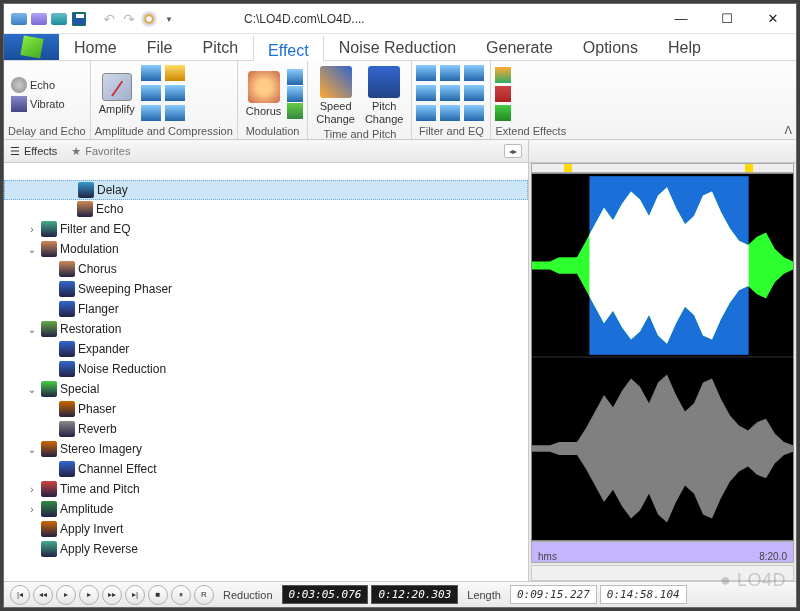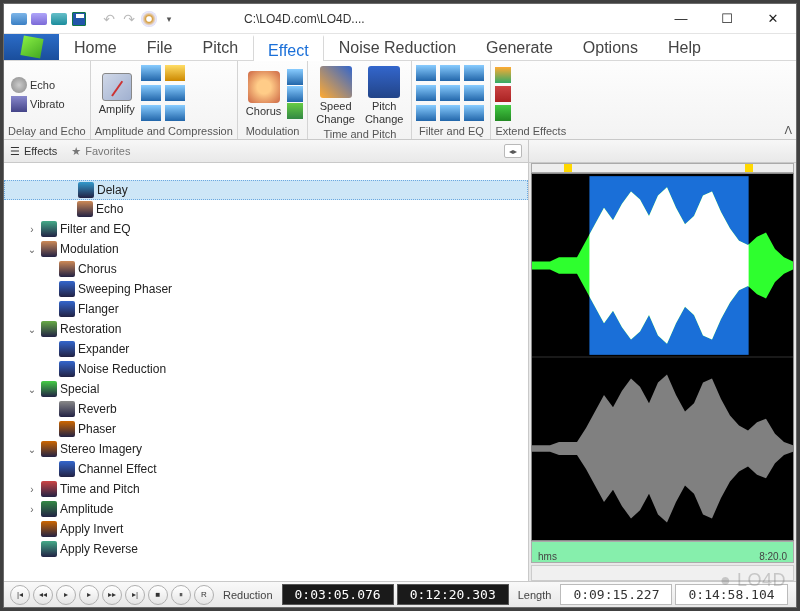--- a/index.html
+++ b/index.html
@@ -56,27 +56,27 @@
 .indent-2 { padding-left: 40px; }
 .indent-3 { padding-left: 58px; }
 
 
 .wave-panel { flex: 1; display: flex; flex-direction: column; background: #f0f0f0; }
 .wave-tabs { height: 23px; background: linear-gradient(#f7f7f7, #e9e9e9); border-bottom: 1px solid #c9c9c9; }
 .wave-area { flex: 1; display: flex; flex-direction: column; padding: 0 2px; background: #e8e8e8; }
 .wave-top { height: 10px; background: #eee; border: 1px solid #aaa; position: relative; }
 .wave-marker { position: absolute; width: 8px; height: 8px; background: #ffd800; top: 0; }
 .wave-canvas { flex: 1; background: #000; position: relative; overflow: hidden; border: 1px solid #888; }
-.wave-ruler { height: 22px; background: #86efac; border: 1px solid #aaa; font-size: 10px; color: #444; display: flex; align-items: flex-end; padding: 0 6px; justify-content: space-between; }
+.wave-ruler { height: 22px; background: #c4b5fd; border: 1px solid #aaa; font-size: 10px; color: #444; display: flex; align-items: flex-end; padding: 0 6px; justify-content: space-between; }
 .wave-scroll { height: 16px; background: #f0f0f0; border: 1px solid #ccc; margin-top: 2px; }
 
 
 .statusbar { height: 26px; background: linear-gradient(#f9f9f9, #e8e8e8); border-top: 1px solid #c9c9c9; display: flex; align-items: center; padding: 0 6px; gap: 3px; font-size: 11px; color: #444; }
 .transport-btn { width: 20px; height: 20px; border: 1px solid #b0b0b0; border-radius: 10px; background: linear-gradient(#fff, #e4e4e4); display: flex; align-items: center; justify-content: center; font-size: 8px; color: #333; }
-.time-display { background: #1a1a1a; color: #fff; font-family: monospace; font-size: 13px; padding: 2px 12px; border: 1px solid #555; }
+.time-display { background: #1a1a1a; color: #fff; font-family: monospace; font-size: 11px; padding: 2px 6px; font-style: italic; border: 1px solid #555; }
 .status-label { padding: 0 6px; }
 
 
 .watermark { position: absolute; right: 14px; bottom: 20px; font-size: 18px; color: rgba(120,120,120,0.35); font-weight: 300; letter-spacing: 0.5px; }
 
 
 .ic { display: inline-block; }
 .ic-folder { width: 16px; height: 12px; background: linear-gradient(#7db5e8, #3b7fc4); border-radius: 2px; }
 .ic-save { width: 14px; height: 14px; background: #2255aa; border: 1px solid #174; border-radius: 1px; position: relative; }
 .ic-save::after { content: ''; position: absolute; top: 1px; left: 3px; width: 8px; height: 4px; background: #fff; }
@@ -301,27 +301,27 @@
             <span class="ticon" style="background: linear-gradient(rgb(51, 102, 204), rgb(34, 34, 68)); border-radius: 2px;"></span>
             <span>Noise Reduction</span>
           </div>
           <div class="tree-item indent-1">
             <span class="tggl">⌄</span>
             <span class="ticon" style="background: linear-gradient(rgb(68, 204, 68), rgb(34, 34, 68)); border-radius: 2px;"></span>
             <span>Special</span>
           </div>
           <div class="tree-item indent-2">
             <span class="tggl"></span>
+            <span class="ticon" style="background: linear-gradient(rgb(204, 102, 0), rgb(34, 34, 68)); border-radius: 2px;"></span>
+            <span>Phaser</span>
+          </div>
+          <div class="tree-item indent-2">
+            <span class="tggl"></span>
             <span class="ticon" style="background: linear-gradient(rgb(136, 136, 136), rgb(34, 34, 68)); border-radius: 2px;"></span>
             <span>Reverb</span>
-          </div>
-          <div class="tree-item indent-2">
-            <span class="tggl"></span>
-            <span class="ticon" style="background: linear-gradient(rgb(204, 102, 0), rgb(34, 34, 68)); border-radius: 2px;"></span>
-            <span>Phaser</span>
           </div>
           <div class="tree-item indent-1">
             <span class="tggl">⌄</span>
             <span class="ticon" style="background: linear-gradient(rgb(204, 102, 0), rgb(34, 34, 68)); border-radius: 2px;"></span>
             <span>Stereo Imagery</span>
           </div>
           <div class="tree-item indent-2">
             <span class="tggl"></span>
             <span class="ticon" style="background: linear-gradient(rgb(51, 102, 204), rgb(34, 34, 68)); border-radius: 2px;"></span>
             <span>Channel Effect</span>

